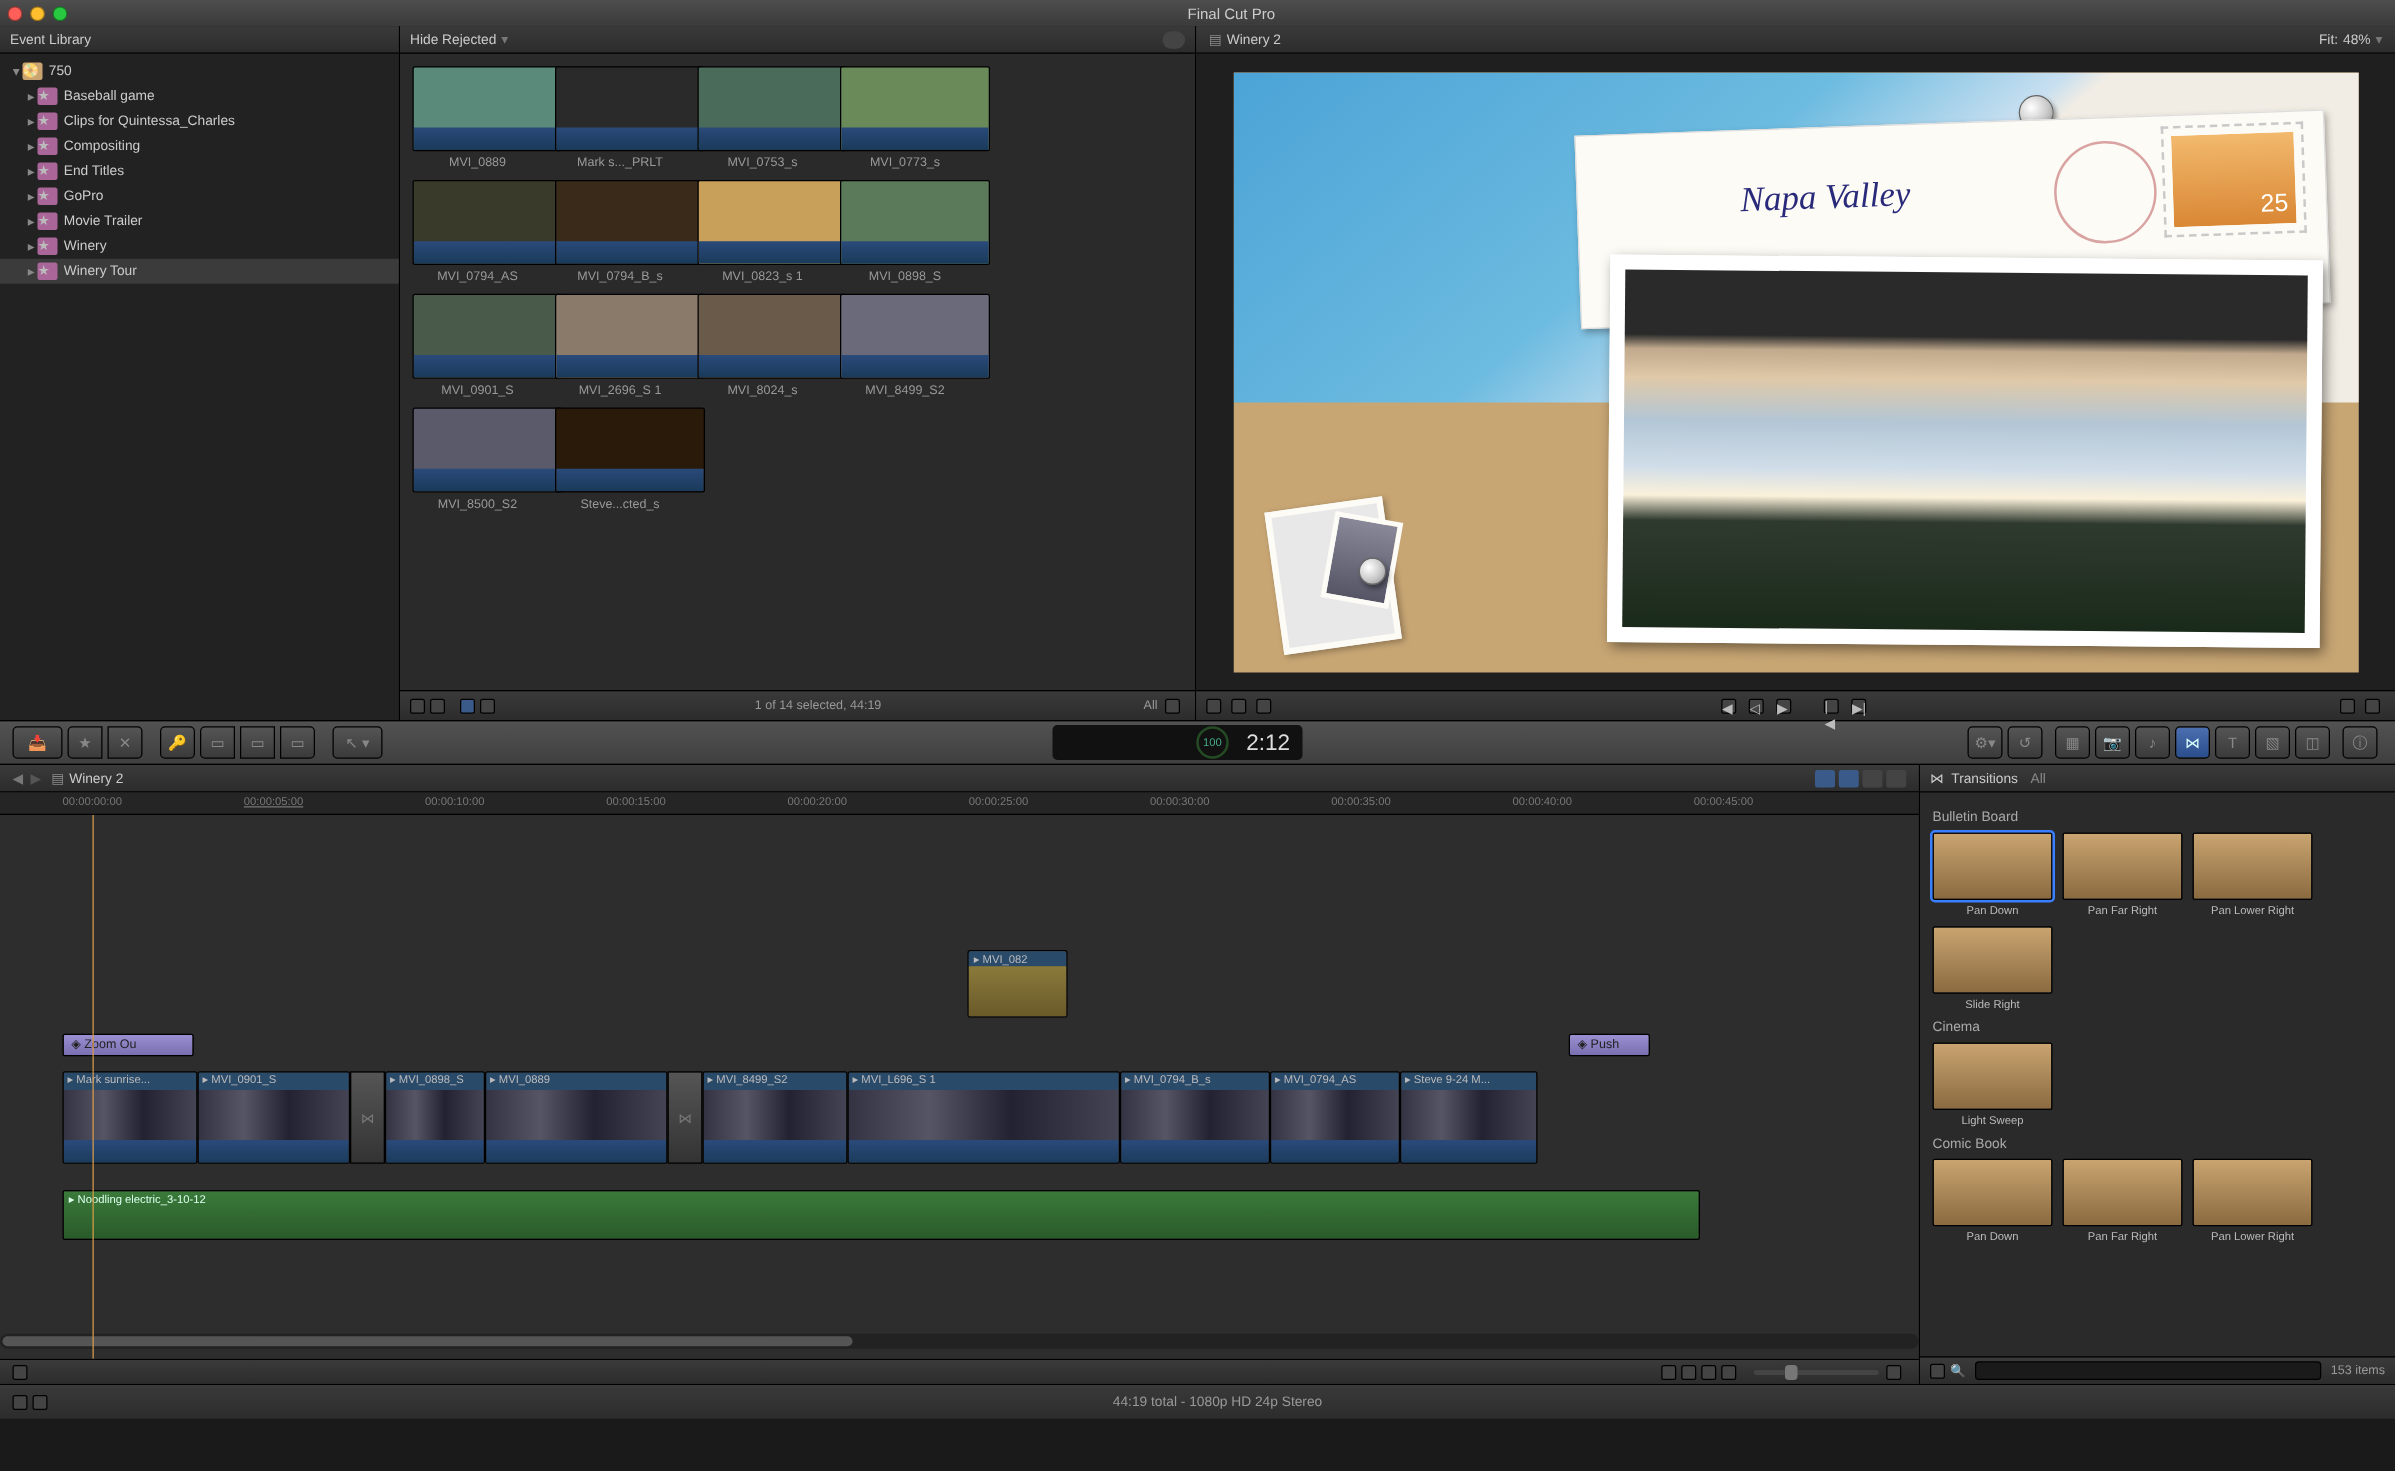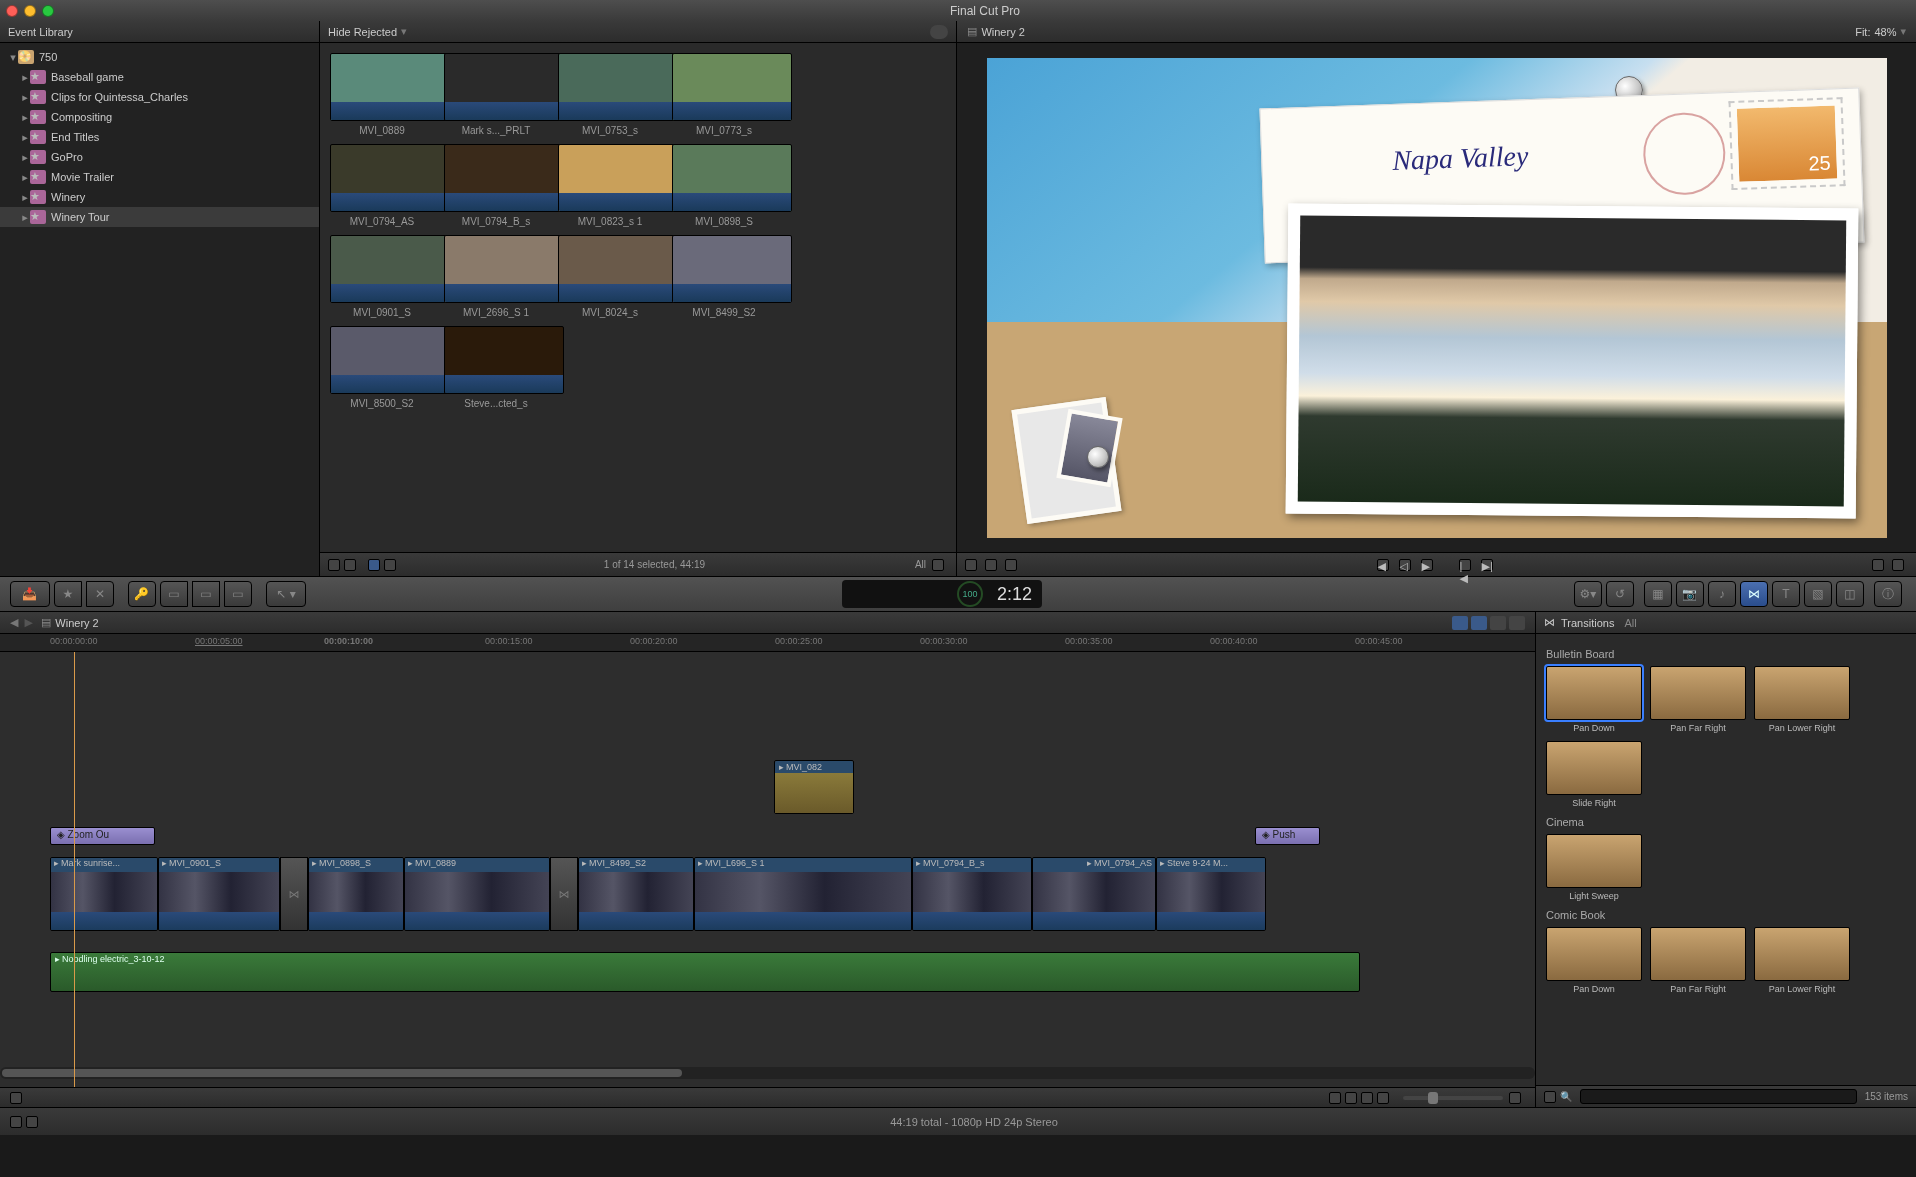--- a/index.html
+++ b/index.html
@@ -373,21 +373,21 @@
       <div class="snap">
         <div class="sb"></div>
           <div class="sb"></div>
           <div class="sb" style="background:#444"></div>
           <div class="sb" style="background:#444"></div>
       </div>
     </div>
     <div class="ruler" id="ruler">
         <div class="tick" style="left: 50px;">00:00:00:00</div>
         <div class="tick" style="left: 195px; text-decoration: underline;">00:00:05:00</div>
-        <div class="tick" style="left: 324px; font-weight: bold;">00:00:10:00</div>
+        <div class="tick" style="left: 340px;">00:00:10:00</div>
         <div class="tick" style="left: 485px;">00:00:15:00</div>
         <div class="tick" style="left: 630px;">00:00:20:00</div>
         <div class="tick" style="left: 775px;">00:00:25:00</div>
         <div class="tick" style="left: 920px;">00:00:30:00</div>
         <div class="tick" style="left: 1065px;">00:00:35:00</div>
         <div class="tick" style="left: 1210px;">00:00:40:00</div>
         <div class="tick" style="left: 1355px;">00:00:45:00</div>
       </div>
     <div class="tl-body" id="tlbody">
       <div class="playhead"></div>
@@ -402,21 +402,21 @@
             <div class="hd">▸ Mark sunrise...</div>
             <div class="thm"></div>
             <div class="wav"></div>
           </div>
           <div class="sclip" style="width: 122px;">
             <div class="hd">▸ MVI_0901_S</div>
             <div class="thm"></div>
             <div class="wav"></div>
           </div>
           <div class="trans">⋈</div>
-          <div class="sclip" style="width: 96px;">
+          <div class="sclip" style="width: 80px;">
             <div class="hd">▸ MVI_0898_S</div>
             <div class="thm"></div>
             <div class="wav"></div>
           </div>
           <div class="sclip" style="width: 146px;">
             <div class="hd">▸ MVI_0889</div>
             <div class="thm"></div>
             <div class="wav"></div>
           </div>
           <div class="trans">⋈</div>
@@ -428,21 +428,21 @@
           <div class="sclip" style="width: 218px;">
             <div class="hd">▸ MVI_L696_S 1</div>
             <div class="thm"></div>
             <div class="wav"></div>
           </div>
           <div class="sclip" style="width: 120px;">
             <div class="hd">▸ MVI_0794_B_s</div>
             <div class="thm"></div>
             <div class="wav"></div>
           </div>
-          <div class="sclip" style="width: 124px; text-align: right;">
+          <div class="sclip" style="width: 104px;">
             <div class="hd">▸ MVI_0794_AS</div>
             <div class="thm"></div>
             <div class="wav"></div>
           </div>
           <div class="sclip" style="width: 110px;">
             <div class="hd">▸ Steve 9-24 M...</div>
             <div class="thm"></div>
             <div class="wav"></div>
           </div>
         </div>

